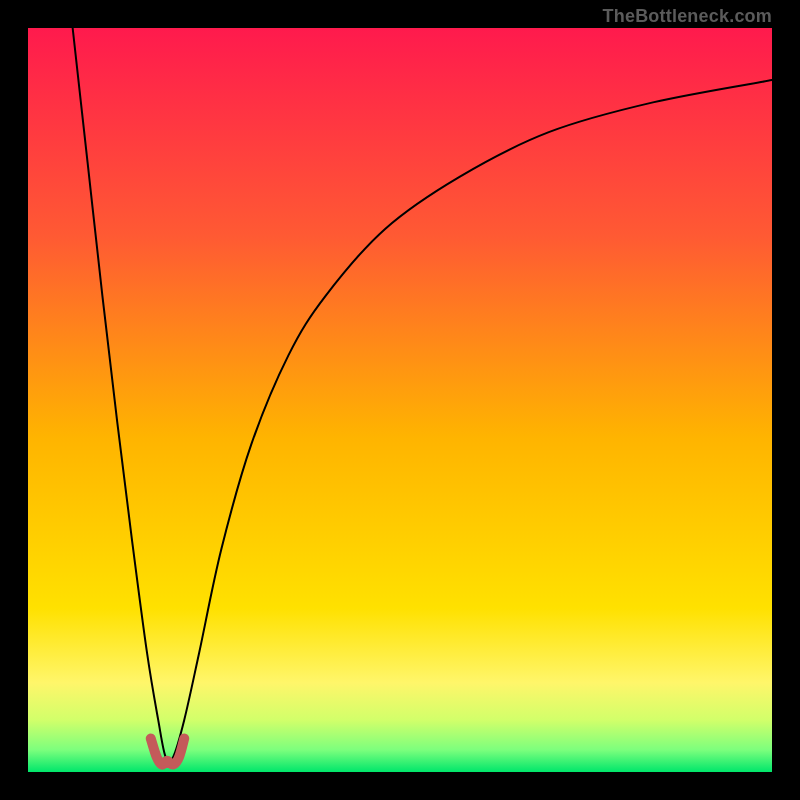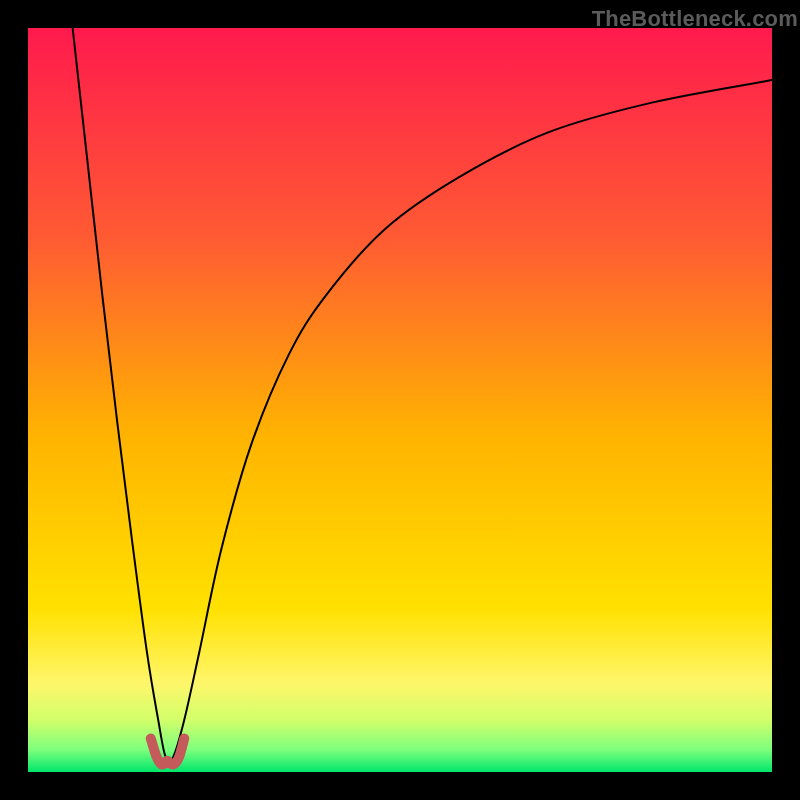--- a/index.html
+++ b/index.html
@@ -35,23 +35,23 @@
   .curve {
     position: absolute;
     left: 0;
     top: 0;
     width: 100%;
     height: 100%;
   }
   .watermark {
     position: absolute;
     top: 6px;
-    right: 2px;
+    right: 28px;
     font-family: Arial, Helvetica, sans-serif;
-    font-size: 22px;
+    font-size: 18px;
     font-weight: 600;
     color: #5b5b5b;
     letter-spacing: 0.2px;
   }
 </style>
 </head>
 <body>
 
 <div class="frame">
   <div class="plot">

